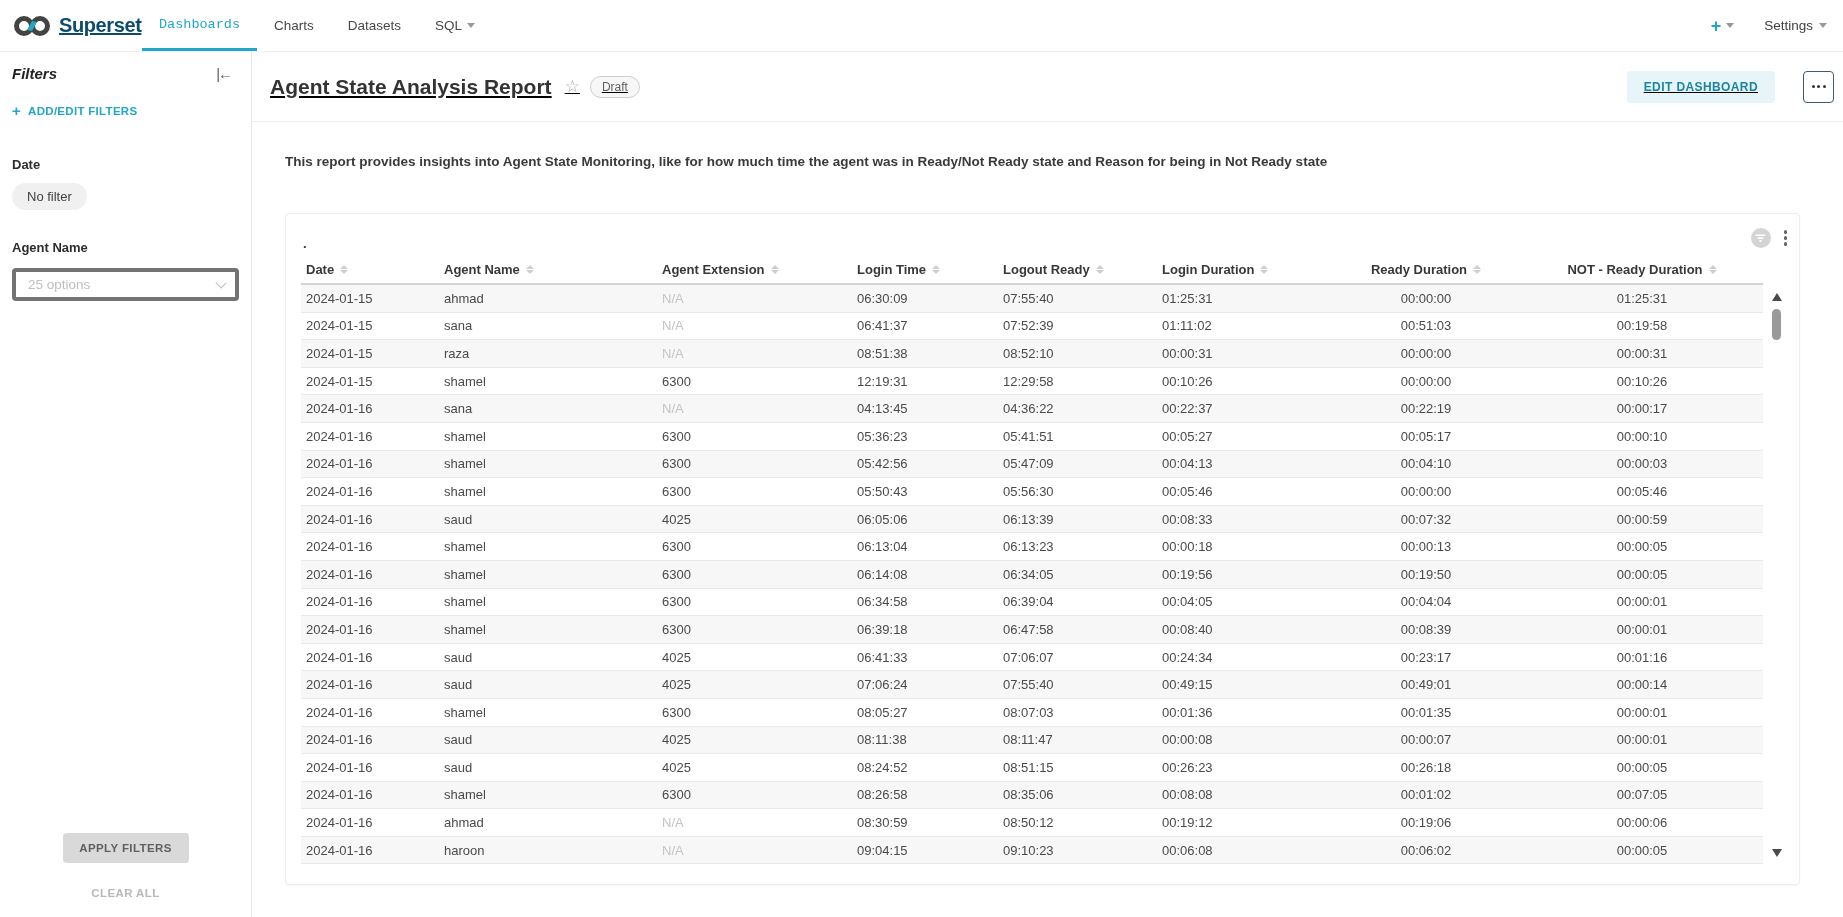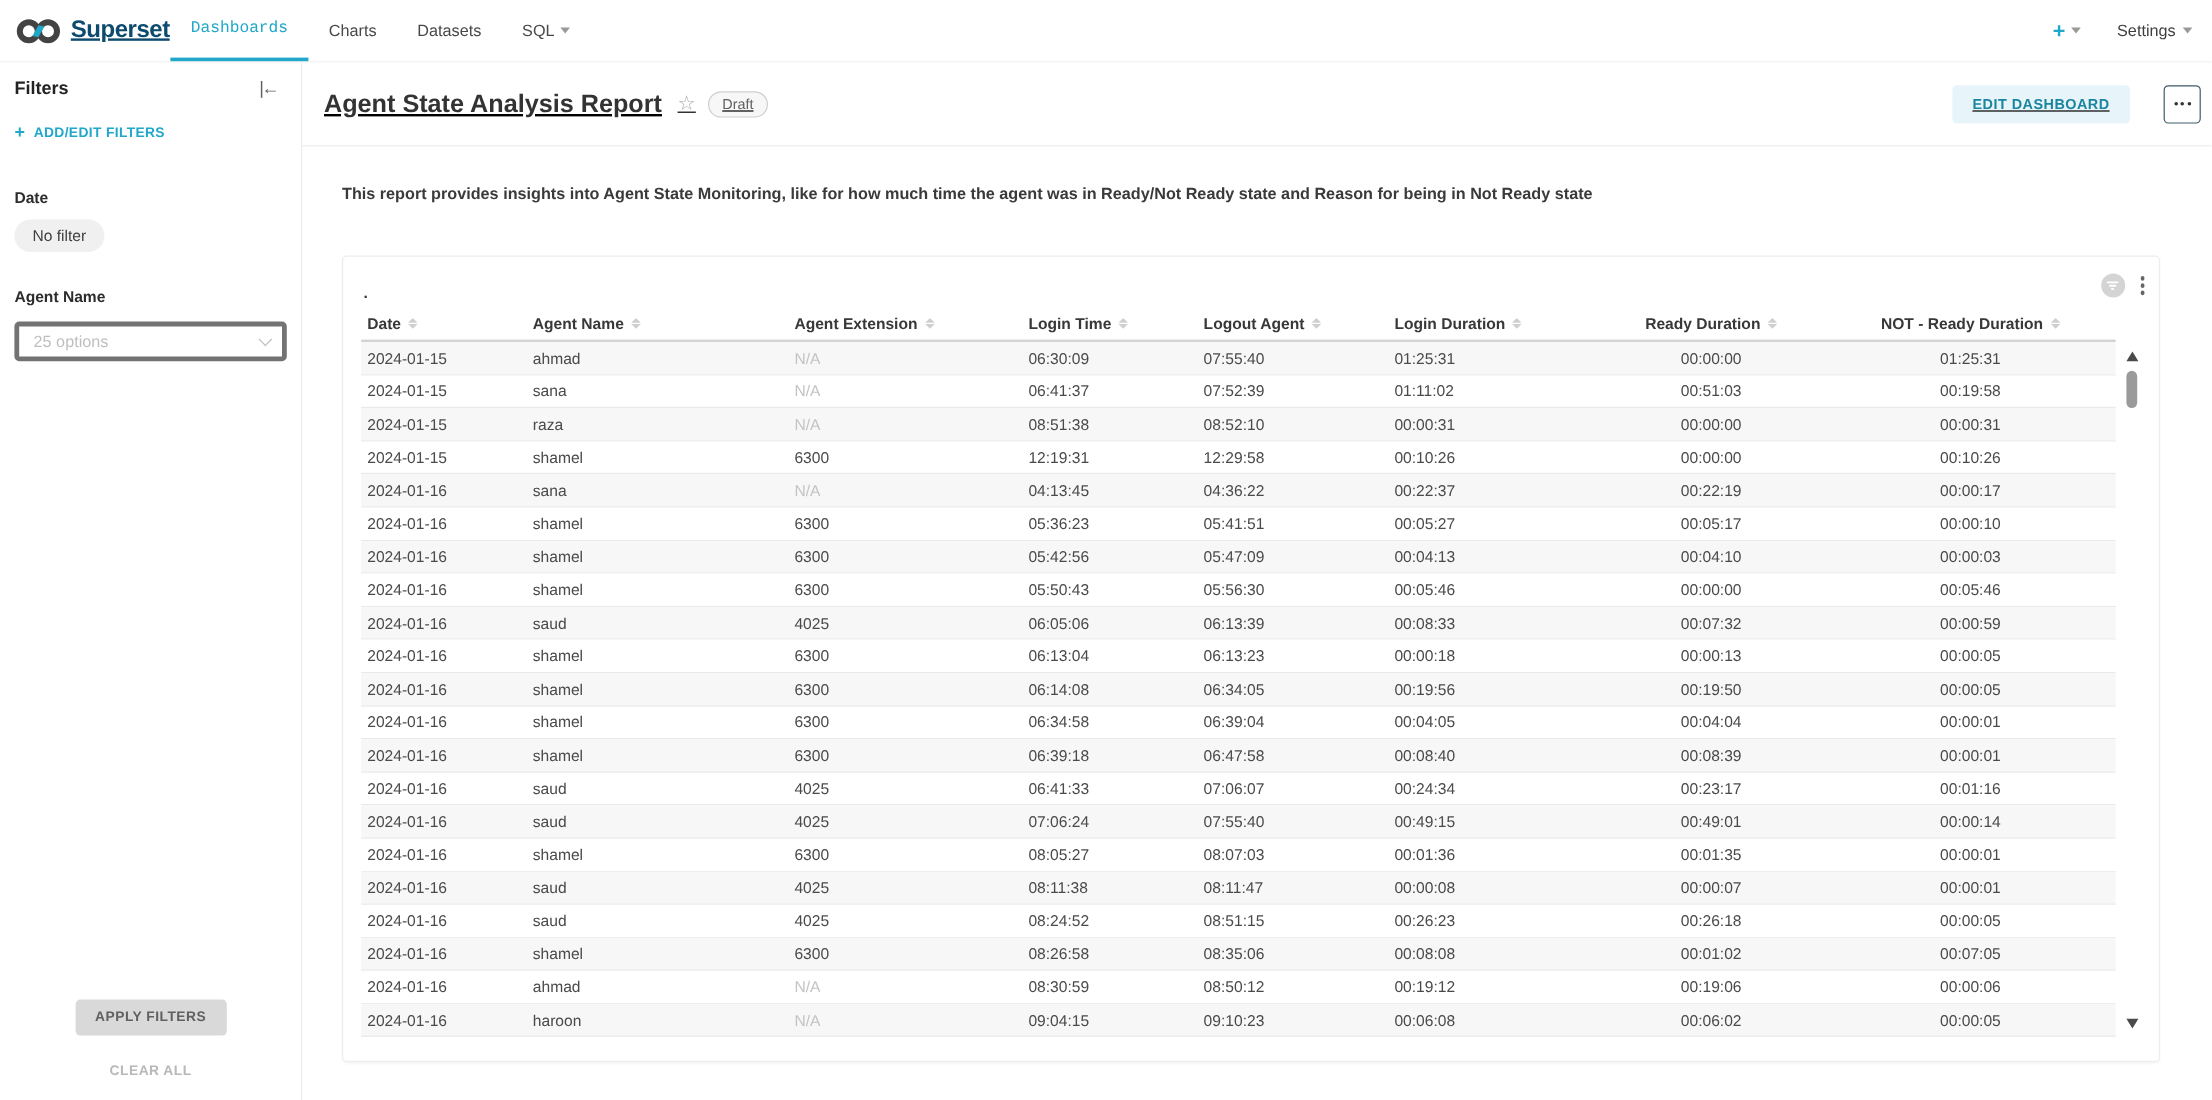--- a/index.html
+++ b/index.html
@@ -13,21 +13,21 @@
   .nav-item { display:flex; align-items:center; gap:5px; padding:0 17px; font-size:13.5px; color:#484848; cursor:pointer; }
   .nav-item.active { color:#20a7c9; border-bottom:3px solid #20a7c9;font-family:Liberation Mono, monospace; }
   .caret-down { width:0; height:0; border-left:4px solid transparent; border-right:4px solid transparent; border-top:5px solid #999; display:inline-block; }
   .nav-right { margin-left:auto; display:flex; align-items:center; gap:30px; padding-right:16px; }
   .plus-btn { display:flex; align-items:center; gap:5px; cursor:pointer; }
   .plus-glyph { color:#20a7c9; font-size:18px; font-weight:700; line-height:1; }
   .settings { display:flex; align-items:center; gap:6px; font-size:13.5px; color:#3f3f3f; cursor:pointer; }
 
   
   .sidebar { position:absolute; top:52px; left:0; width:252px; height:865px; background:#fff; border-right:1px solid #e8e8e8; }
-  .sidebar-head { display:flex; align-items:flex-end; justify-content:space-between; padding:13px 20px 0 12px; }
+  .sidebar-head { display:flex; align-items:flex-end; justify-content:space-between; padding:13px 20px 0 12px;font-style:italic; }
   .sidebar-title { font-size:15px; font-weight:700; color:#222; }
   .collapse-icon { color:#5f5f5f; font-size:15px; cursor:pointer; letter-spacing:-2px; }
   .add-edit { display:flex; align-items:center; gap:7px; margin:20px 12px 0 12px; color:#20a7c9; font-size:11.5px; font-weight:700; letter-spacing:.3px; cursor:pointer; }
   .add-edit .plus { font-size:15px; font-weight:700; }
   .filter-group { margin:38px 12px 0 12px; }
   .filter-group + .filter-group { margin-top:30px; }
   .filter-label { font-size:13px; font-weight:700; color:#2d2d2d; }
   .pill-value { display:inline-block; margin-top:11px; background:#f0f0f0; border-radius:14px; padding:6px 15px; font-size:13px; color:#3f3f3f; cursor:pointer; }
   .select { margin-top:13px; height:33px; border:4px solid #737373; border-radius:4px; display:flex; align-items:center; justify-content:space-between; padding:0 12px; cursor:pointer; }
   .select .placeholder { font-size:13.5px; color:#bfbfbf; }
@@ -206,21 +206,21 @@
             </span>
           </div>
           <div class="th c3">
             <span>Login Time</span>
             <span class="sort-icon">
               <span class="up"></span>
               <span class="dn"></span>
             </span>
           </div>
           <div class="th c4">
-            <span>Logout Agent</span>
+            <span>Logout Ready</span>
             <span class="sort-icon">
               <span class="up"></span>
               <span class="dn"></span>
             </span>
           </div>
           <div class="th c5">
             <span>Login Duration</span>
             <span class="sort-icon">
               <span class="up"></span>
               <span class="dn"></span>

